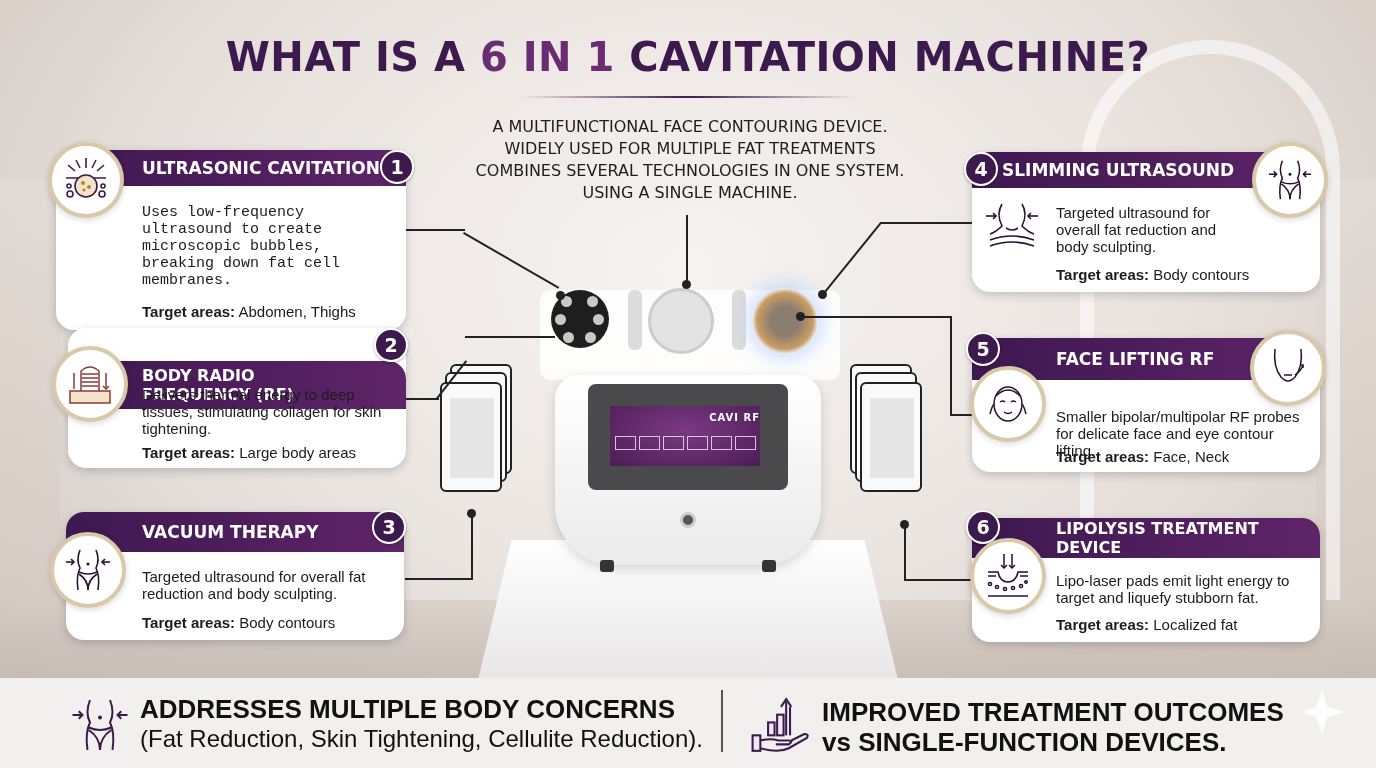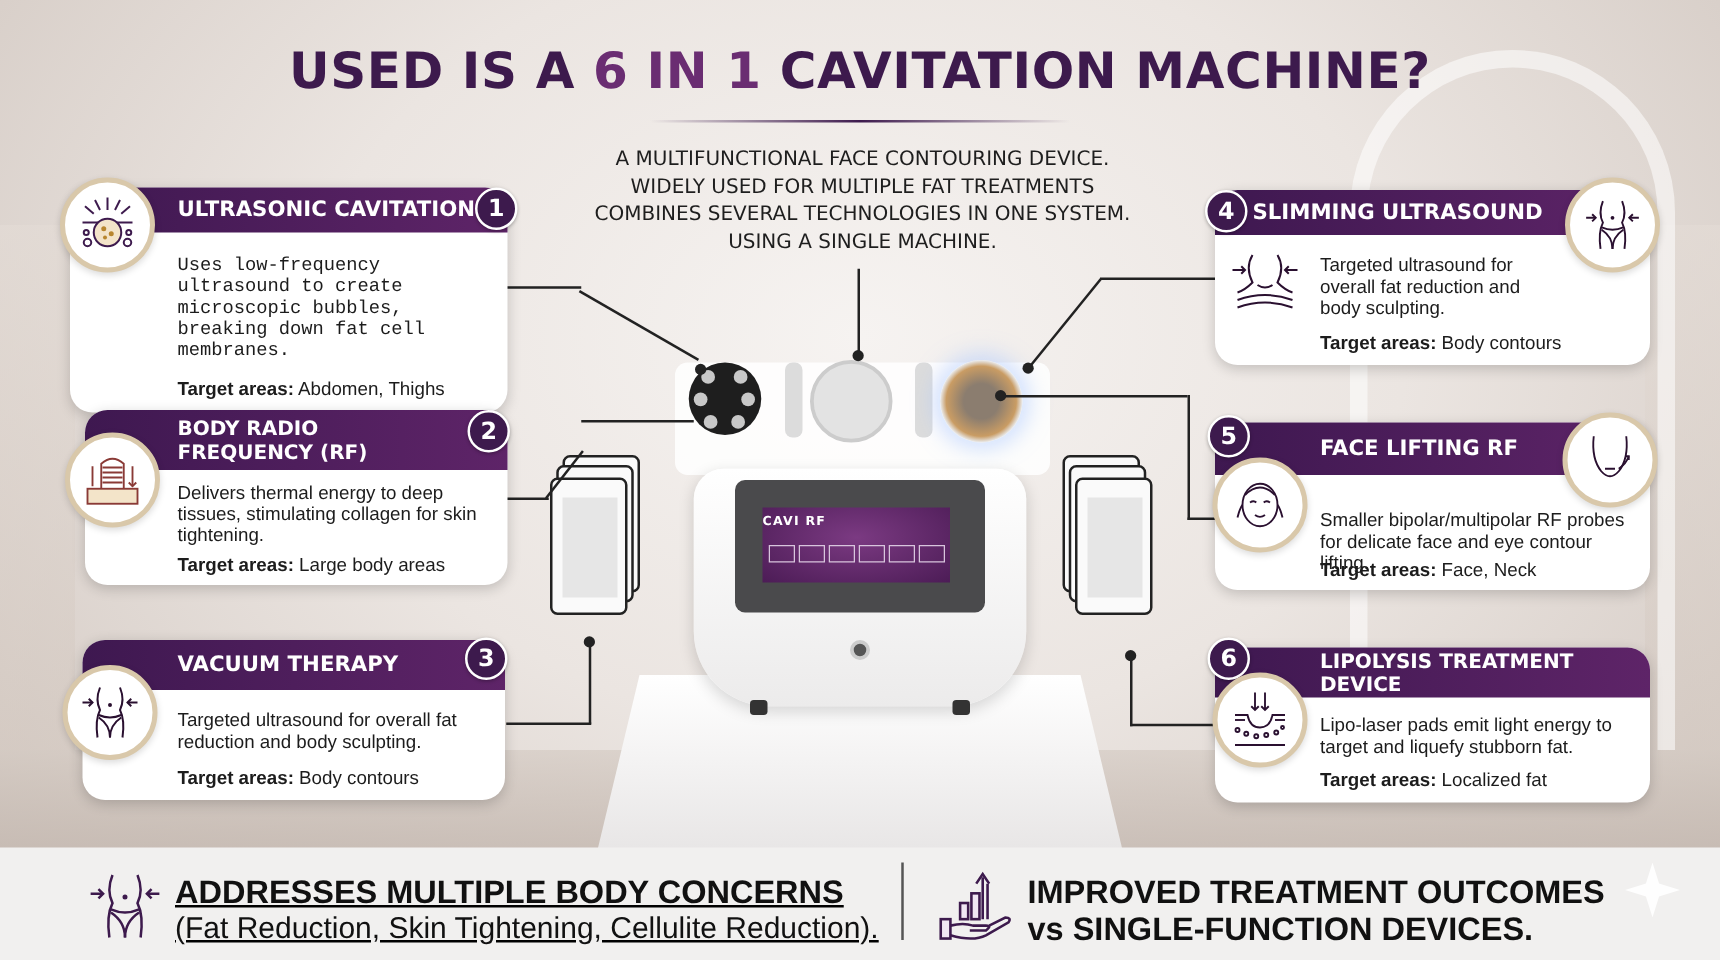--- a/index.html
+++ b/index.html
@@ -37,21 +37,21 @@
     position: absolute; background: #fff; border-radius: 18px;
     box-shadow: 0 3px 10px rgba(0,0,0,.18); overflow: visible;
   }
   .card .head {
     position: absolute; left: 0; top: 0; height: 36px; width: 100%;
     background: linear-gradient(90deg, #3e1850, #5e2468);
     border-radius: 18px 18px 0 0;
     color: #fff; font-family: "DejaVu Sans", sans-serif; font-weight: bold; font-size: 17px;
     display: flex; align-items: center;
   }
-  .card .head.tall { height: 48px; font-size: 16px; line-height: 19px; }
+  .card .head.tall { height: 48px; font-size: 16px; line-height: 19px; margin-top: 33px; }
   .badge {
     position: absolute; width: 34px; height: 34px; border-radius: 50%;
     background: #3d1a4d; border: 2px solid #fff; color: #fff;
     font-family: "DejaVu Sans", sans-serif; font-weight: bold; font-size: 19px;
     display: flex; align-items: center; justify-content: center;
     box-shadow: 0 1px 3px rgba(0,0,0,.3);
   }
   .icon-circle {
     position: absolute; width: 76px; height: 76px; border-radius: 50%;
     background: #fff; border: 4px solid #d9c8aa;
@@ -72,21 +72,21 @@
     background: linear-gradient(180deg, #ffffff, #e8e6e6); clip-path: polygon(8% 0, 92% 0, 100% 100%, 0 100%); }
   .machine-back { position: absolute; left: 540px; top: 290px; width: 300px; height: 90px;
     background: rgba(255,255,255,.85); border-radius: 10px; }
   .machine-body { position: absolute; left: 555px; top: 375px; width: 266px; height: 190px;
     background: linear-gradient(180deg, #ffffff, #ecebeb); border-radius: 24px 24px 60px 60px;
     box-shadow: 0 4px 12px rgba(0,0,0,.15); }
   .screen-frame { position: absolute; left: 588px; top: 384px; width: 200px; height: 106px;
     background: #4a4a4c; border-radius: 8px; }
   .screen { position: absolute; left: 610px; top: 406px; width: 150px; height: 60px;
     background: radial-gradient(ellipse at 50% 40%, #7b3a82, #4c1c56); }
-  .screen-title { position: absolute; left: 0; top: 6px; width: 100%; text-align: left;
+  .screen-title { position: absolute; left: 0; top: 6px; width: 100%; text-align: right;
     color: #fff; font-family: "DejaVu Sans", sans-serif; font-weight: bold; font-size: 10px; letter-spacing: 1px; }
   .screen-btns { position: absolute; left: 5px; top: 30px; display: flex; gap: 3px; }
   .screen-btns span { width: 21px; height: 14px; border: 1px solid #d8c5dd; }
   .power { position: absolute; left: 680px; top: 512px; width: 16px; height: 16px; border-radius: 50%;
     background: #555; border: 3px solid #ccc; }
   .foot { position: absolute; top: 560px; width: 14px; height: 12px; background: #333; border-radius: 3px; }
 
   .handle { position: absolute; border-radius: 50%; }
   .h1 { left: 551px; top: 290px; width: 58px; height: 58px; background: #1e1e1e; }
   .h1 i { position: absolute; width: 11px; height: 11px; border-radius: 50%; background: #c8c8c8; }
@@ -99,37 +99,37 @@
   .pad-stack { position: absolute; width: 64px; height: 130px; }
   .pad { position: absolute; width: 62px; height: 110px; background: #fafafa;
     border: 2px solid #222; border-radius: 6px; }
   .pad .inner { position: absolute; left: 8px; top: 14px; width: 44px; height: 80px; background: #e6e6e6; }
 
   
   .bottom {
     position: absolute; left: 0; top: 678px; width: 1376px; height: 90px;
     background: #f1f0ef;
   }
-  .bottom-left { position: absolute; left: 70px; top: 694px; display: flex; align-items: center; gap: 10px; text-decoration: underline; }
+  .bottom-left { position: absolute; left: 70px; top: 694px; display: flex; align-items: flex-start; gap: 10px; }
   .bottom-right { position: absolute; left: 750px; top: 694px; display: flex; align-items: center; gap: 10px; }
   .bottom-divider { position: absolute; left: 721px; top: 690px; width: 2px; height: 62px; background: #555; }
   .bt-title { font-family: "Liberation Sans", sans-serif; font-weight: bold; font-size: 26px; color: #111; line-height: 30px; }
   .bt-sub { font-family: "Liberation Sans", sans-serif; font-size: 24px; color: #111; line-height: 30px; }
   .sparkle { position: absolute; left: 1300px; top: 690px; width: 44px; height: 44px;
     background: #fff; clip-path: polygon(50% 0, 62% 38%, 100% 50%, 62% 62%, 50% 100%, 38% 62%, 0 50%, 38% 38%); opacity: .9; }
 </style>
 </head>
 <body>
 
 <div class="bg-shelf-l"></div>
 <div class="bg-shelf-r"></div>
 <div class="bg-arch"></div>
 <div class="bg-floor"></div>
 
-<h1 class="title"><span>USED IS A </span><span class="accent">6 IN 1</span><span> CAVITATION MACHINE?</span></h1>
+<h1 class="title"><span>WHAT IS A </span><span class="accent">6 IN 1</span><span> CAVITATION MACHINE?</span></h1>
 <div class="title-rule"></div>
 
 <div class="intro">
   <div>A MULTIFUNCTIONAL FACE CONTOURING DEVICE.</div>
   <div>WIDELY USED FOR MULTIPLE  FAT TREATMENTS</div>
   <div>COMBINES SEVERAL TECHNOLOGIES IN ONE SYSTEM.</div>
   <div>USING A SINGLE MACHINE.</div>
 </div>
 
 <div class="pedestal"></div>

